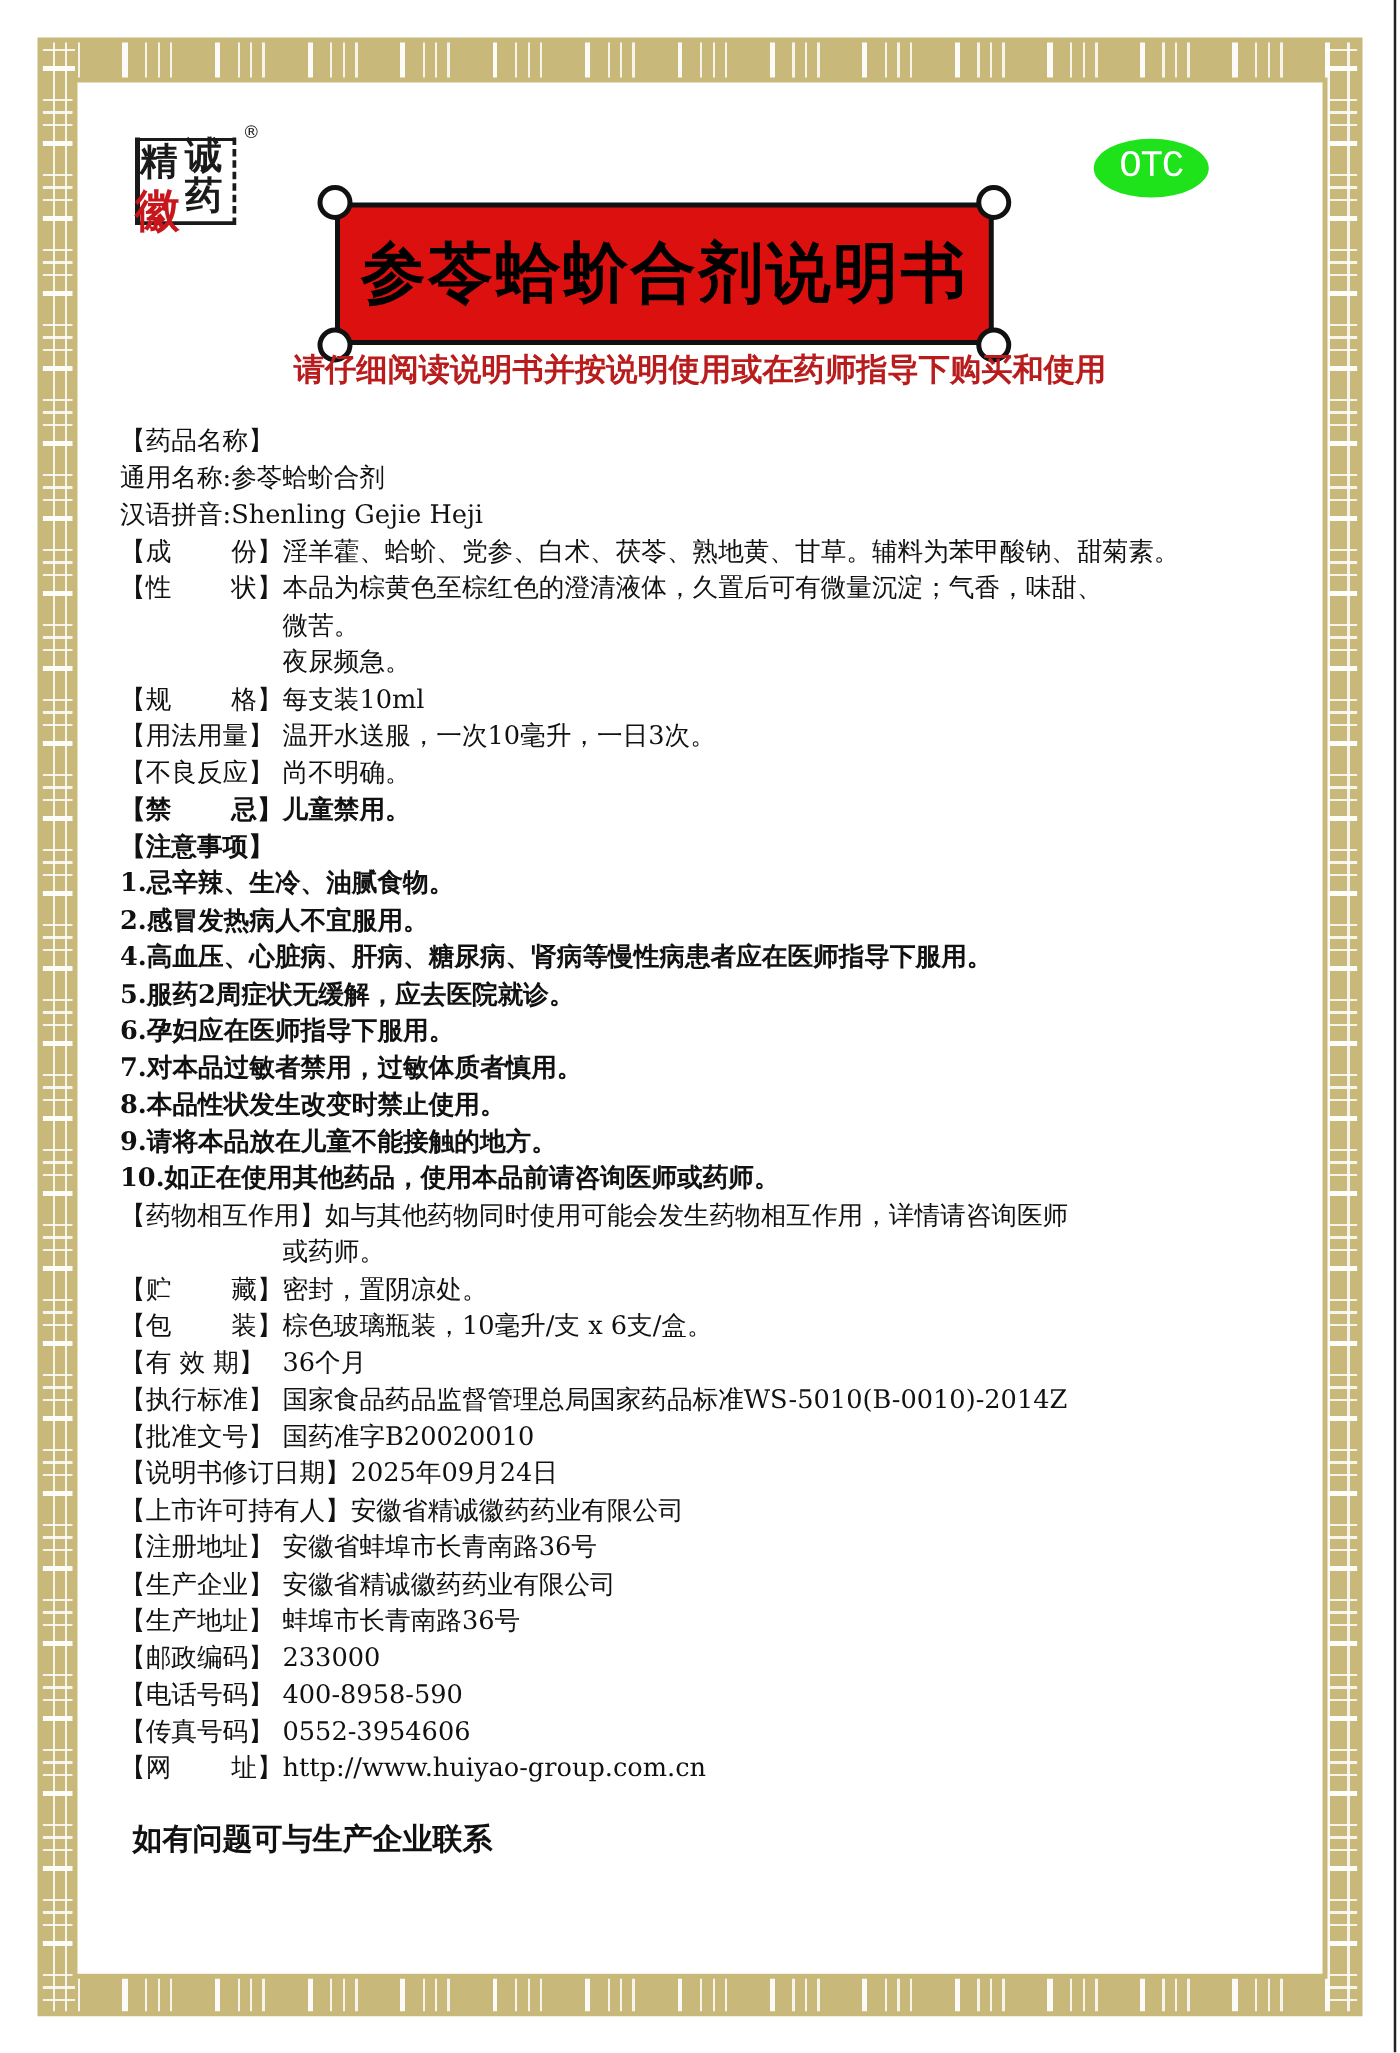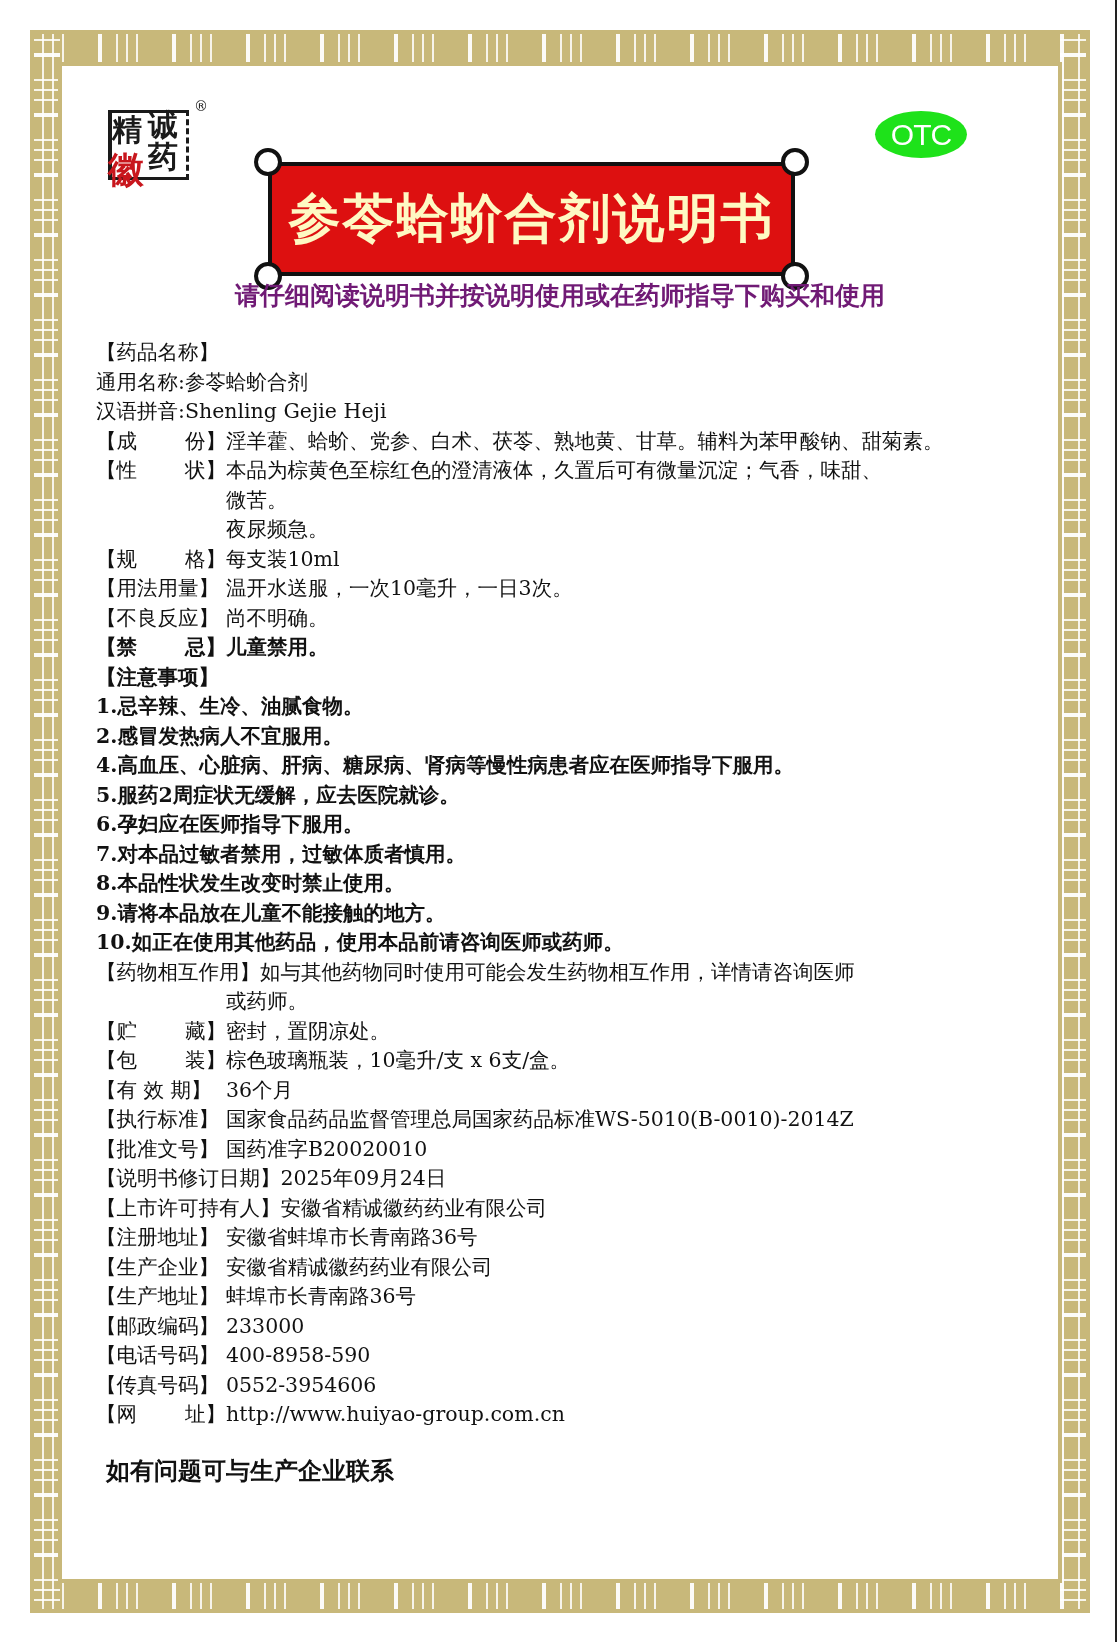--- a/index.html
+++ b/index.html
@@ -32,35 +32,35 @@
   .lc1 { left:4px; top:9px; color:#1a1a1a; }
   .lc2 { left:40px; top:4px; color:#1a1a1a; }
   .lc3 { left:0px; top:46px; color:#c8161d; font-size:36px; line-height:36px; }
   .lc4 { left:40px; top:36px; color:#1a1a1a; }
   .reg { position:absolute; left:194px; top:98px; font-size:14px;
     font-family:"DejaVu Sans","Liberation Sans",sans-serif; color:#222; }
 
   
   .otc { position:absolute; left:875px; top:111px; width:92px; height:47px; border-radius:50%;
     background:#1ee21a; color:#fff; text-align:center; line-height:47px;
-    font-family:Liberation Sans, sans-serif; font-size:30px; letter-spacing:-1px; }
+    font-family:Liberation Mono, monospace; font-size:30px; letter-spacing:-1px; }
 
   
   .banner { position:absolute; left:268px; top:162px; width:527px; height:114px;
     background:#111; }
   .banner-inner { position:absolute; left:4px; top:4px; right:4px; bottom:4px; background:#dd1010;
     display:flex; align-items:center; justify-content:center; }
   .notch { position:absolute; width:20px; height:20px; background:#fff; border:4px solid #111; border-radius:50%; }
   .n-tl { left:-14px; top:-14px; } .n-tr { right:-14px; top:-14px; }
   .n-bl { left:-14px; bottom:-14px; } .n-br { right:-14px; bottom:-14px; }
   .banner-title { font-family:"DejaVu Sans","Liberation Sans",sans-serif; font-weight:bold;
-    font-size:52px; color:#fef9c3; letter-spacing:2px; }
+    font-size:52px; color:#000000; letter-spacing:2px; }
 
   .subtitle { position:absolute; left:0; width:1120px; top:279px; text-align:center;
-    font-family:"DejaVu Sans","Liberation Sans",sans-serif; font-weight:bold; font-size:25px; color:#701a75; }
+    font-family:"DejaVu Sans","Liberation Sans",sans-serif; font-weight:bold; font-size:25px; color:#b91c1c; }
 
   
   .body { position:absolute; left:96px; top:338px; width:900px; font-size:20.5px; line-height:29.5px; }
   .row { display:flex; white-space:nowrap; }
   .lbl { flex:0 0 auto; }
   .lbl.w { width:130px; display:flex; justify-content:space-between; }
   .val { white-space:normal; }
   .bold { font-weight:bold; }
   .indent { padding-left:130px; }
   .footer-note { position:absolute; left:106px; top:1455px; font-weight:bold; font-size:24px;

